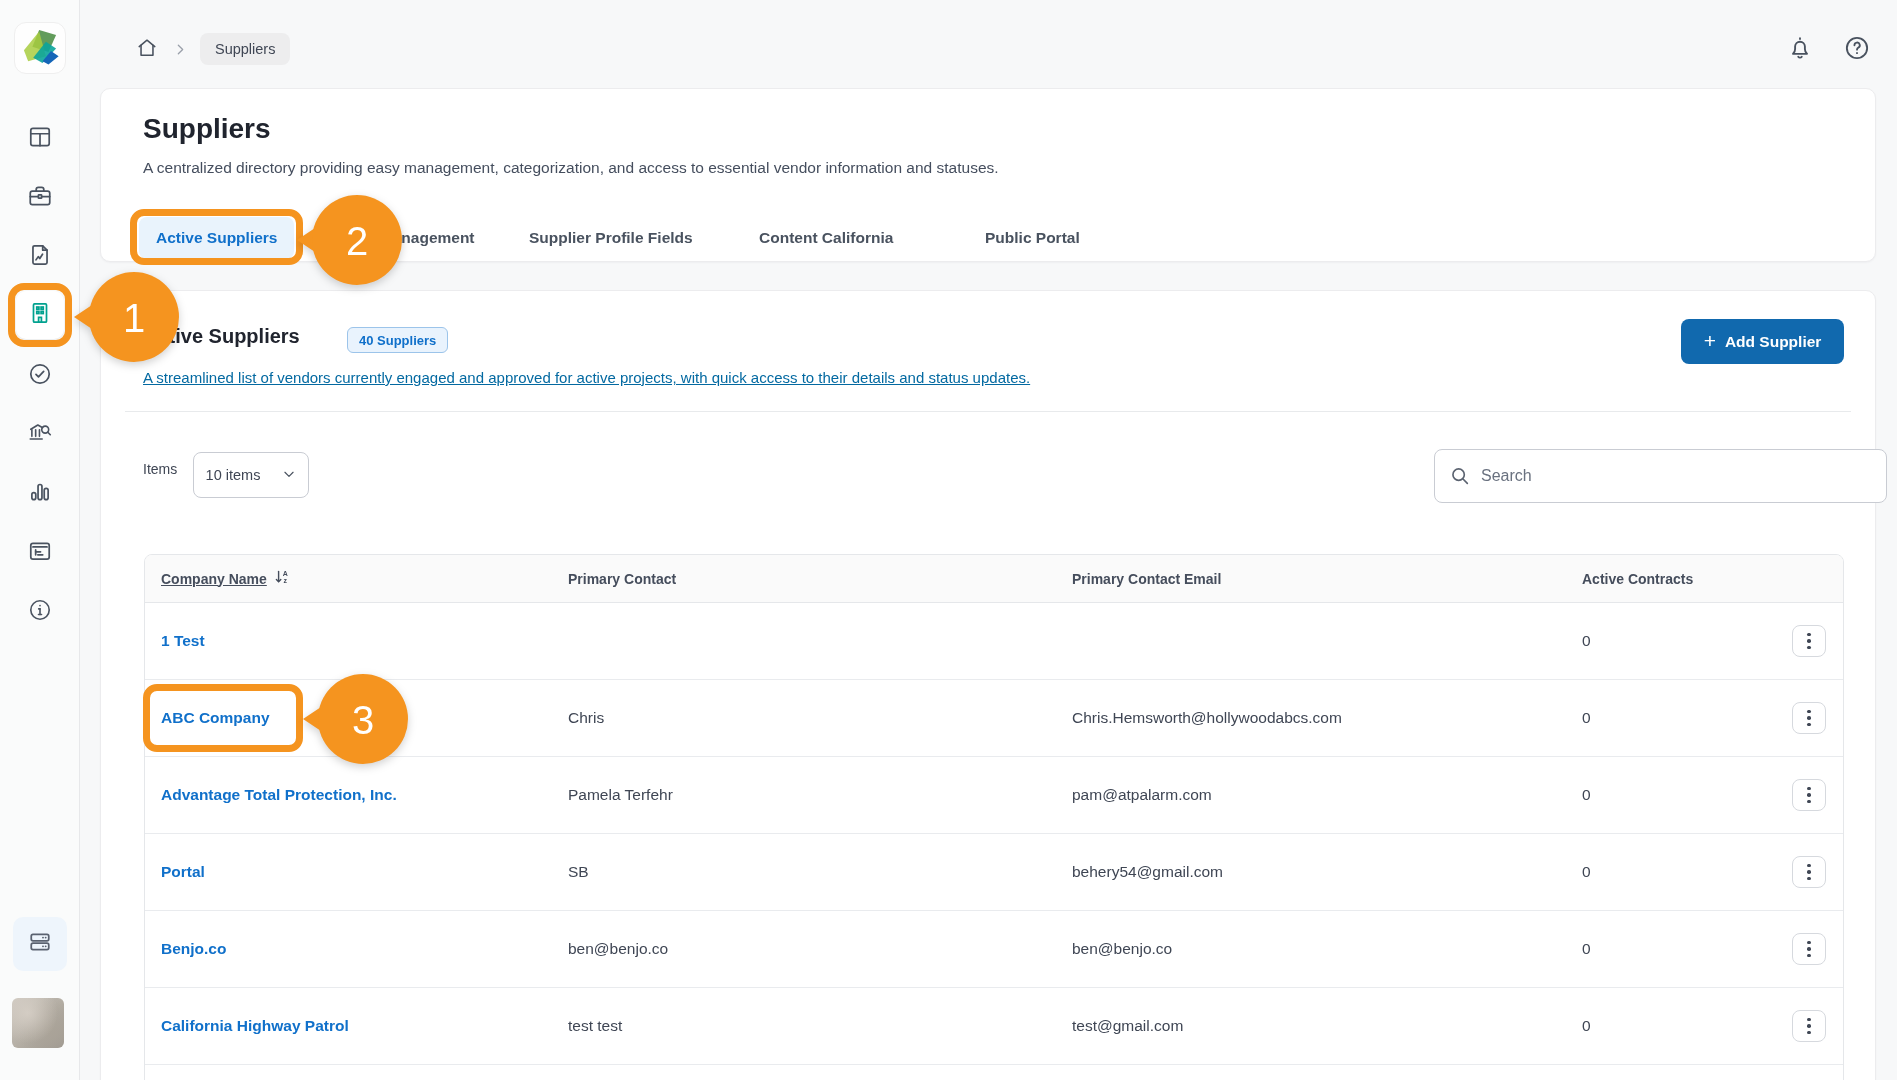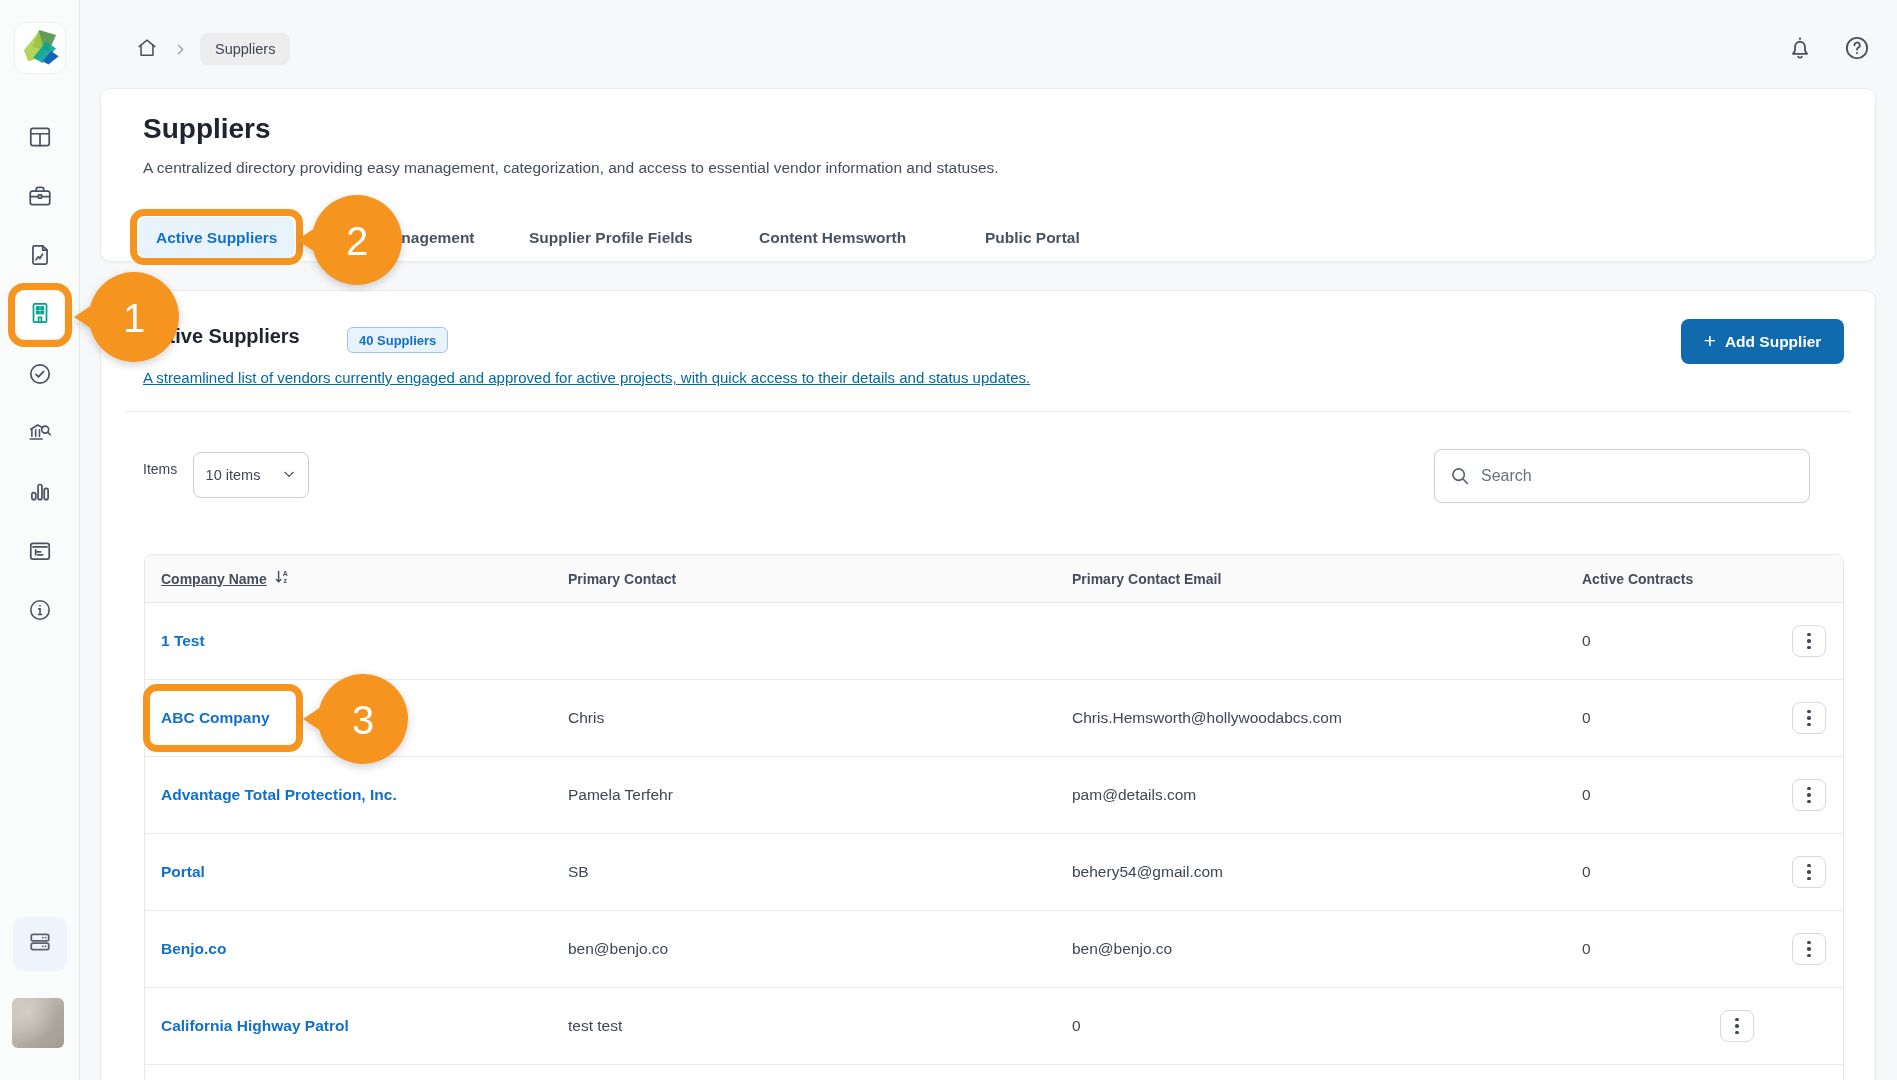--- a/index.html
+++ b/index.html
@@ -53,21 +53,21 @@
     background:#1169ae; border:none; border-radius:8px; color:#ffffff;
     font-family:"Liberation Sans", sans-serif; font-size:15.5px; font-weight:700;
     display:flex; align-items:center; justify-content:center; gap:9px; cursor:pointer; }
   .add-btn .plus { font-size:21px; font-weight:400; line-height:1; margin-top:-2px; }
   .sec-divider { position:absolute; left:24px; right:24px; top:120px; border-top:1px solid #e8eaec; }
   .items-label { position:absolute; left:42px; top:170px; font-size:14px; font-weight:400; color:#3f4654; }
   .items-dd { position:absolute; left:92px; top:161px; width:116px; height:46px;
     background:#fff; border:1px solid #c9ccd3; border-radius:8px; cursor:pointer;
     display:flex; align-items:center; justify-content:center; gap:22px;
     font-size:14.5px; color:#3f4654; }
-  .search-wrap { position:absolute; left:1333px; top:158px; width:376px; height:54px; }
+  .search-wrap { position:absolute; left:1333px; top:158px; width:453px; height:54px; }
   .search-wrap svg { position:absolute; left:15px; top:16px; }
   .search-input { width:100%; height:100%; border:1px solid #c9ccd3; border-radius:8px;
     padding:0 14px 0 46px; font-family:"Liberation Sans", sans-serif; font-size:16px;
     color:#3f4654; background:#fff; outline:none; }
   .search-input::placeholder { color:#69717f; }
   
   .tbl { position:absolute; left:43px; top:263px; width:1700px;
     border:1px solid #e5e7ea; border-radius:8px 8px 0 0; overflow:hidden; background:#fff; }
   .trow { display:grid; grid-template-columns:407px 504px 510px 1fr 72px;
     align-items:center; padding-left:16px; }
@@ -226,21 +226,21 @@
 
   <div class="card card1">
     <div class="page-title">Suppliers</div>
     <div class="page-desc">A centralized directory providing easy management, categorization, and access to essential vendor information and statuses.</div>
 
     <div class="tab-pill">
       <span>Active Suppliers</span>
     </div>
     <div class="tab" style="left:234px">Invite Management</div>
     <div class="tab" style="left:428px">Supplier Profile Fields</div>
-    <div class="tab" style="left:658px">Content Hemsworth</div>
+    <div class="tab" style="left:658px">Content California</div>
     <div class="tab" style="left:884px">Public Portal</div>
   </div>
 
   <div class="card card2">
     <div class="sec-title">Active Suppliers</div>
     <div class="badge">40 Suppliers</div>
     <div class="sec-desc">A streamlined list of vendors currently engaged and approved for active projects, with quick access to their details and status updates.</div>
 
     <button class="add-btn">
       <span class="plus">+</span>
@@ -300,21 +300,21 @@
         <div>0</div>
         <div class="kebab">
             <i></i>
             <i></i>
             <i></i>
           </div>
       </div>
       <div class="trow tdata">
         <div class="co-link">Advantage Total Protection, Inc.</div>
         <div>Pamela Terfehr</div>
-        <div>pam@details.com</div>
+        <div>pam@atpalarm.com</div>
         <div>0</div>
         <div class="kebab">
             <i></i>
             <i></i>
             <i></i>
           </div>
       </div>
       <div class="trow tdata">
         <div class="co-link">Portal</div>
         <div>SB</div>
@@ -333,20 +333,21 @@
         <div>0</div>
         <div class="kebab">
             <i></i>
             <i></i>
             <i></i>
           </div>
       </div>
       <div class="trow tdata">
         <div class="co-link">California Highway Patrol</div>
         <div>test test</div>
+        <div>test@gmail.com</div>
         <div>0</div>
         <div class="kebab">
             <i></i>
             <i></i>
             <i></i>
           </div>
       </div>
       <div class="filler-row"></div>
     </div>
   </div>

